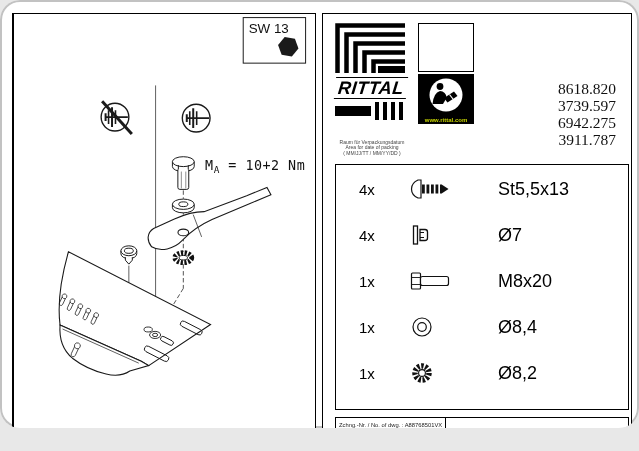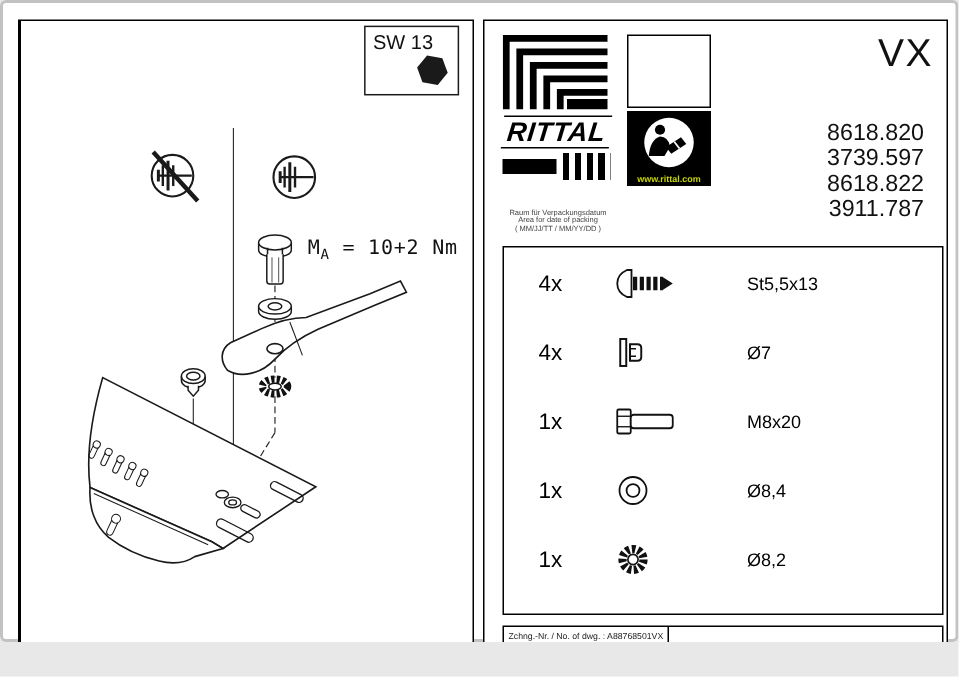--- a/index.html
+++ b/index.html
@@ -1,16 +1,16 @@
 <!DOCTYPE html>
 <html><head>
 <meta charset="utf-8">
 <style>
   html,body{margin:0;padding:0;background:#e8e8e8;font-family:"Liberation Sans",sans-serif;}
-  .stage{position:relative;width:639px;height:428px;background:#fff;border-radius:4px;
+  .stage{position:relative;width:639px;height:428px;background:#fff;border-radius:20px;
          box-shadow:inset 0 0 0 2px #c2c2c2;overflow:hidden;}
   
   .panel-left{position:absolute;left:12px;top:13px;width:304px;height:429px;
               box-sizing:border-box;border:1px solid #000;border-left-width:2px;background:#fff;}
   .panel-left svg{display:block;width:100%;height:100%;}
   
   .panel-right{position:absolute;left:322px;top:13px;width:310px;height:430px;
                box-sizing:border-box;border:1px solid #000;background:#fff;}
   .logo-mark{position:absolute;left:12px;top:9px;width:72px;height:50px;}
   .logo-word{position:absolute;left:12px;top:63px;width:72px;height:22px;box-sizing:border-box;
@@ -25,27 +25,27 @@
                 text-align:center;color:#444;}
   .white-box{position:absolute;left:95px;top:9px;width:56px;height:49px;box-sizing:border-box;
              border:1px solid #000;background:#fff;}
   .manual-box{position:absolute;left:95px;top:60px;width:56px;height:50px;background:#000;}
   .manual-box svg{display:block;}
   .manual-box .site{position:absolute;left:0;bottom:1px;width:100%;text-align:center;
                     font-size:6px;font-weight:700;}
   .product{position:absolute;right:9px;top:6px;width:100px;text-align:right;
            font-size:26px;letter-spacing:1px;color:#111;}
   .part-numbers{position:absolute;right:15px;top:66px;text-align:right;
-                font-size:15.5px;line-height:17px;color:#111;}
+                font-size:15.5px;line-height:17px;color:#111;font-family:Liberation Serif, serif;}
   .parts-table{position:absolute;left:12px;top:150px;width:294px;height:246px;box-sizing:border-box;
                border:1px solid #000;display:flex;flex-direction:column;padding-top:1px;}
   .part-row{height:46px;display:flex;align-items:center;}
   .part-qty{width:74px;padding-left:23px;font-size:15px;box-sizing:border-box;}
   .part-icon{width:88px;display:flex;justify-content:flex-start;align-items:center;}
-  .part-label{font-size:12px;}
+  .part-label{font-size:18px;}
   .footer-strip{position:absolute;left:12px;top:403px;width:294px;height:25px;box-sizing:border-box;
                 border:1px solid #000;display:flex;}
   .footer-cell-left{width:109px;box-sizing:border-box;padding:3px 0 0 3px;font-size:5.8px;
                     line-height:8px;color:#222;}
   .footer-cell-right{flex:1;box-sizing:border-box;border-left:1px solid #000;
                      padding:12px 0 0 4px;font-size:5.8px;color:#222;}
 </style>
 </head>
 <body>
 
@@ -211,27 +211,26 @@
       <svg width="56" height="44" viewBox="0 0 56 44">
         <circle cx="28" cy="21" r="16.5" fill="#fff"></circle>
         <circle cx="22" cy="12.5" r="3.4" fill="#000"></circle>
         <path d="M14.5,30 Q15.5,19 22,17 L24.5,17.5 Q27,18.5 28,21 L28.5,24 L25,30 Z" fill="#000"></path>
         <path d="M26,24 L36,17.5 L39.5,22 L29.5,28.5 Z" fill="#000"></path>
         <line x1="31.5" y1="20.5" x2="35" y2="25" stroke="#fff" stroke-width="1.2"></line>
       </svg>
       <div class="site" style="color: rgb(198, 211, 0);">www.rittal.com</div>
     </div>
 
-    <div class="product">VX</div>
 
     <div class="part-numbers">
 
     <div>8618.820</div>
         <div>3739.597</div>
-        <div>8618.822</div>
+        <div>6942.275</div>
         <div>3911.787</div>
       </div>
 
     <div class="parts-table">
 
         <div class="part-row">
           <div class="part-qty">4x</div>
           <div class="part-icon">
             <svg width="44" height="22" viewBox="0 0 44 22">
      <path d="M8,2 C3.5,4 1.5,7 1.5,11 C1.5,15 3.5,18 8,20 L11,20 L11,2 Z" stroke="#111" fill="#fff" stroke-width="1.2"></path>

